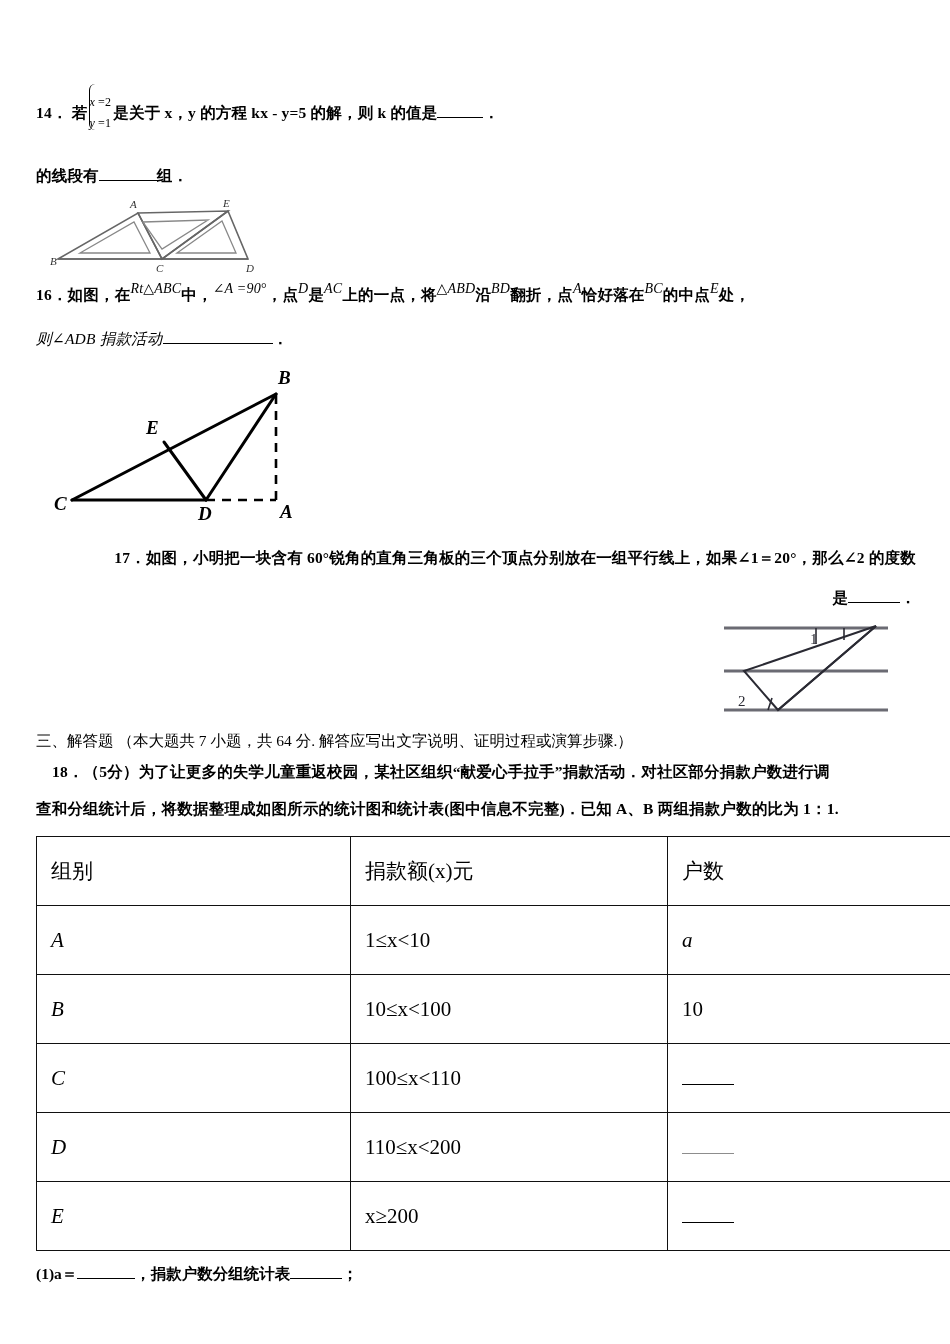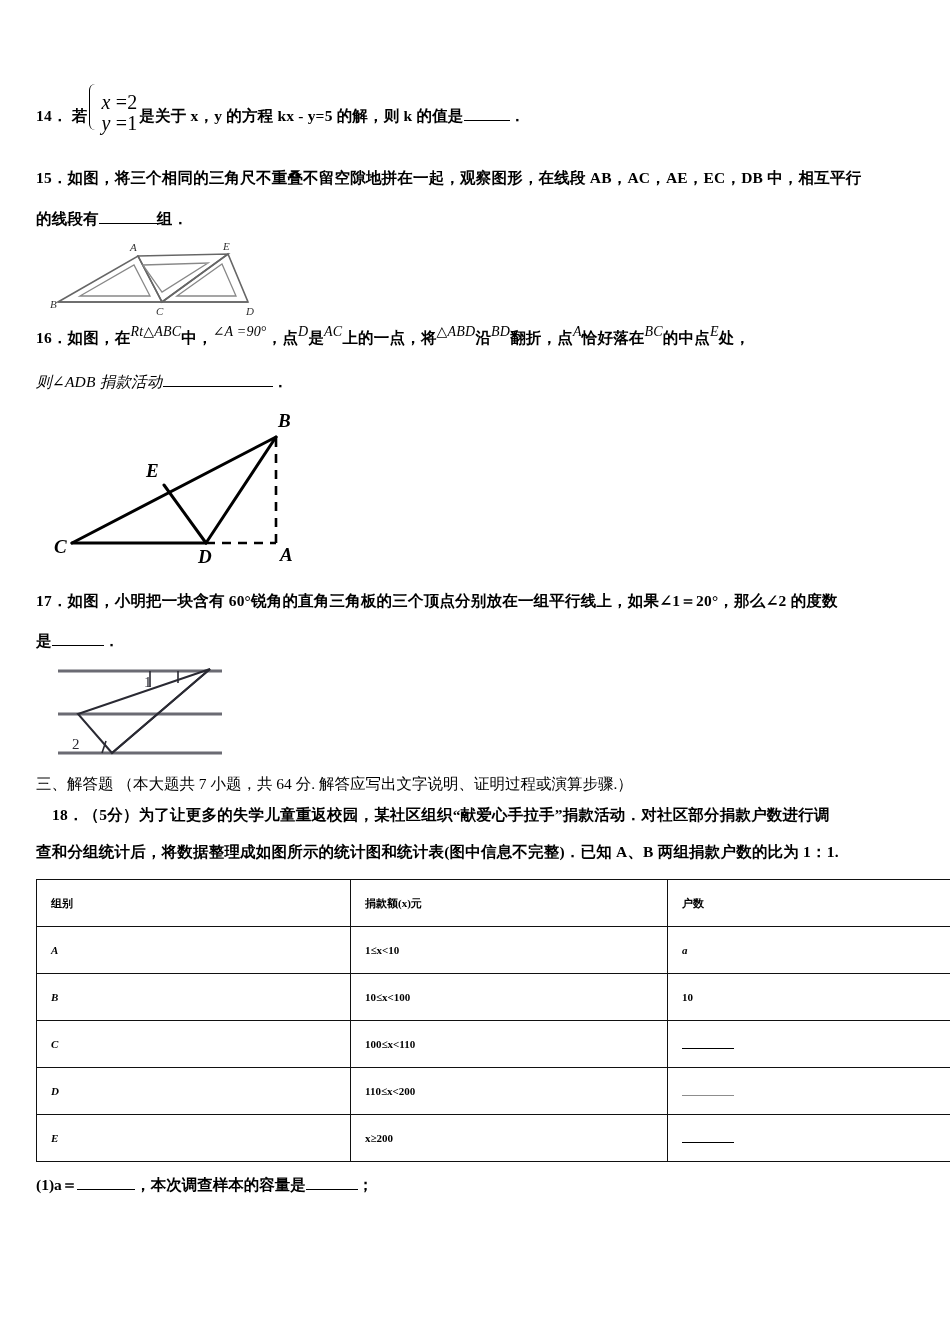--- a/index.html
+++ b/index.html
@@ -93,22 +93,21 @@
     left: 0;
     top: -8px;
     width: 8px;
     height: 46px;
     border-left: 1.3px solid #000;
     border-top-left-radius: 6px;
     border-bottom-left-radius: 6px;
   }
   .sys .rows {
     display: inline-block;
-    padding-left: 12px;
-    font-size: 20px;
+    font-size: 12px;
     line-height: 21px;
     font-weight: normal;
   }
   .sys .rows div {
     white-space: nowrap;
     font-style: italic;
   }
   .sys .rows div .nrm { font-style: normal; }
 
   
@@ -127,23 +126,23 @@
   
   table.stat {
     border-collapse: collapse;
     width: 860px;
     table-layout: fixed;
     margin-top: 6px;
   }
   table.stat td {
     border: 1.6px solid #111;
     height: 46px;
-    padding: 0 14px;
-    font-size: 11px;
-    font-weight: bold;
+    padding: 11px 14px;
+    font-size: 21px;
+    font-weight: normal;
     vertical-align: middle;
   }
   table.stat td.c1 { width: 285px; }
   table.stat td.c2 { width: 288px; }
   table.stat td.c3 { width: 287px; }
   table.stat tr.grayline td { border-top-color: #9a9a9a; }
   .cellblank {
     display: inline-block;
     width: 52px;
     border-bottom: 1.7px solid #000;
@@ -166,23 +165,20 @@
   <div class="content">
 
     <div class="q">
       <div class="qline">
         <span class="num">14．</span>
         <span>若</span><span class="sys"><span class="brace"></span><span class="rows"><div><span class="mi">x</span><span class="nrm"> =2</span></div><div><span class="mi">y</span><span class="nrm"> =1</span></div></span></span><span>是关于 x，y 的方程 kx - y=5 的解，则 k 的值是</span><span class="blank w46"></span><span>．</span>
       </div>
     </div>
 
     <div class="q" style="margin-top:22px;">
-      <div class="qline">
-        <span class="num">15．</span><span>如图，将三个相同的三角尺不重叠不留空隙地拼在一起，观察图形，在线段 AB，AC，AE，EC，DB 中，相互平行</span>
-      </div>
       <div class="qline" style="line-height:42px;">
         <span>的线段有</span><span class="blank w58"></span><span>组．</span>
       </div>
 
       <div class="fig" style="height:78px; margin-left:14px;">
         <svg width="220" height="78" viewBox="0 0 220 78">
 
           <g stroke="#666" stroke-width="1.6" fill="none">
             <path d="M8,62 L88,16 L112,62 Z"></path>
             <path d="M88,16 L178,14 L112,62 Z"></path>
@@ -230,21 +226,21 @@
             <text x="224" y="22">B</text>
             <text x="92" y="72">E</text>
             <text x="0" y="148">C</text>
             <text x="144" y="158">D</text>
             <text x="226" y="156">A</text>
           </g>
         </svg>
       </div>
     </div>
 
-    <div class="q" style="margin-top:16px;">
+    <div class="q" style="margin-top:16px;text-align:right;">
       <div class="qline">
         <span class="num">17．</span><span>如图，小明把一块含有 60°锐角的直角三角板的三个顶点分别放在一组平行线上，如果∠1＝20°，那么∠2 的度数</span>
       </div>
       <div class="qline" style="line-height:40px;">
         <span>是</span><span class="blank w52"></span><span>．</span>
       </div>
 
       <div class="fig" style="height:102px; margin-left:14px;">
         <svg width="200" height="102" viewBox="0 0 200 102">
           <g stroke="#6b6b73" stroke-width="3">
@@ -310,18 +306,18 @@
         </tr>
         <tr>
           <td class="c1 mib">E</td>
           <td class="c2">x≥200</td>
           <td class="c3"><span class="cellblank"></span></td>
         </tr>
       </tbody>
         </table>
 
       <div class="tail">
-        <span>(1)a＝</span><span class="blank w58"></span><span>，本次调查样本的容量是</span><span class="blank w52"></span><span>；</span>
+        <span>(1)a＝</span><span class="blank w58"></span><span>，捐款户数分组统计表</span><span class="blank w52"></span><span>；</span>
       </div>
     </div>
 
   </div>
 </div>
 
 </body></html>

